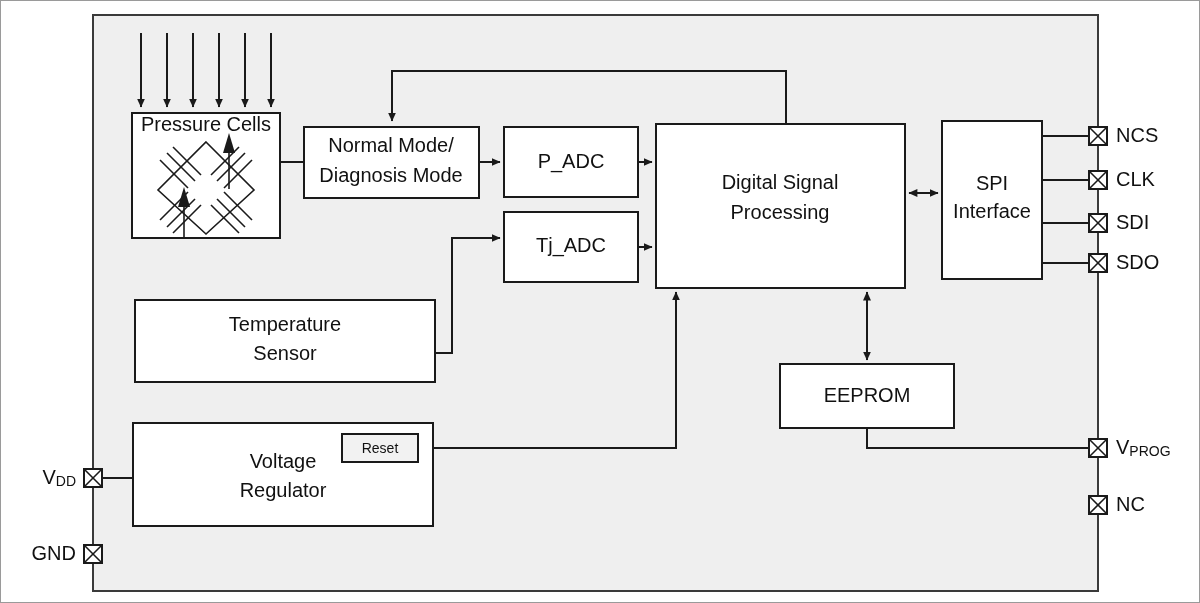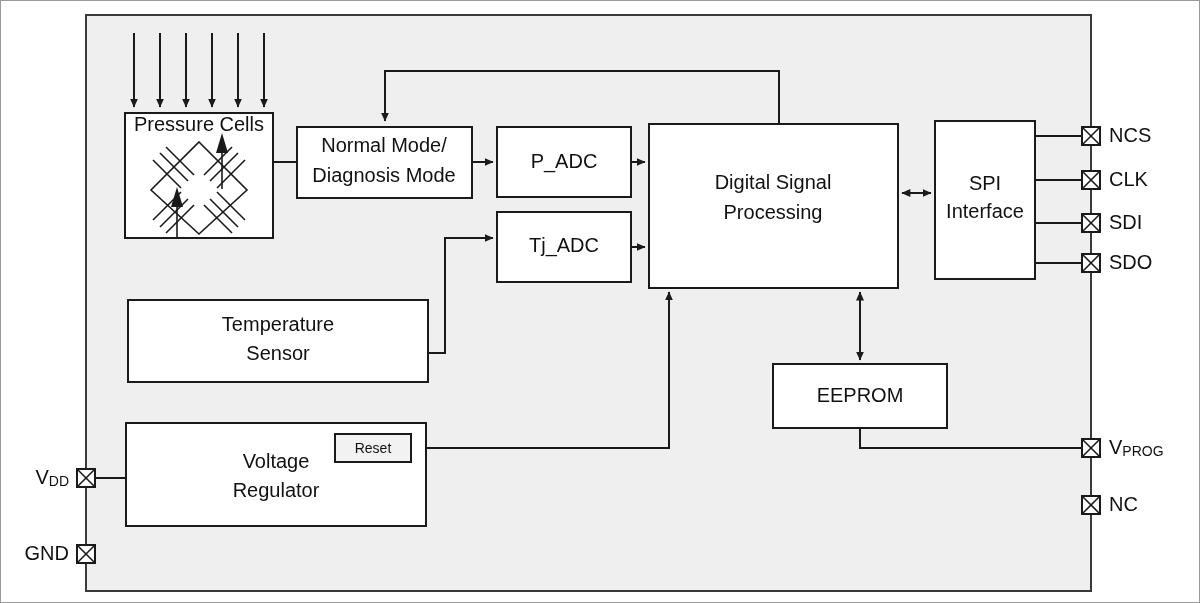--- a/index.html
+++ b/index.html
@@ -13,20 +13,21 @@
     font-family: "Liberation Sans", sans-serif;
     overflow: hidden;
   }
   #diagram-root {
     position: relative;
     width: 1200px;
     height: 603px;
     background: #ffffff;
     box-sizing: border-box;
     border: 1px solid #9a9a9a;
+    padding-left: 7px;
   }
   svg.blockdiagram {
     display: block;
     width: 1198px;
     height: 601px;
   }
   .blk-rect {
     fill: #ffffff;
     stroke: #1a1a1a;
     stroke-width: 2;

